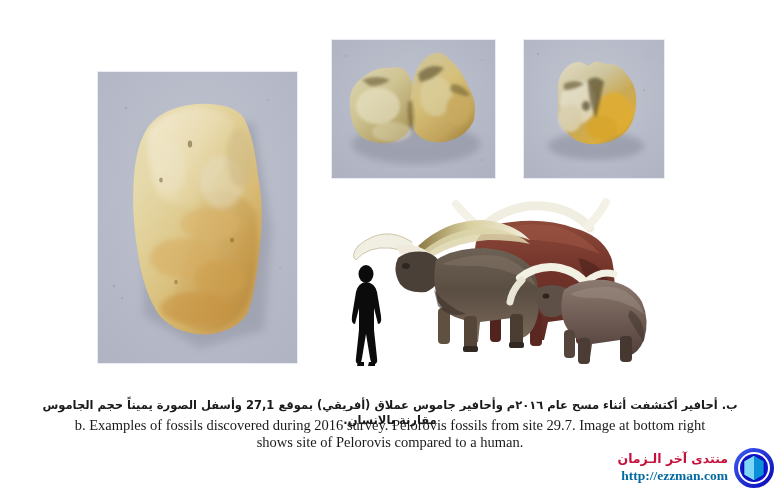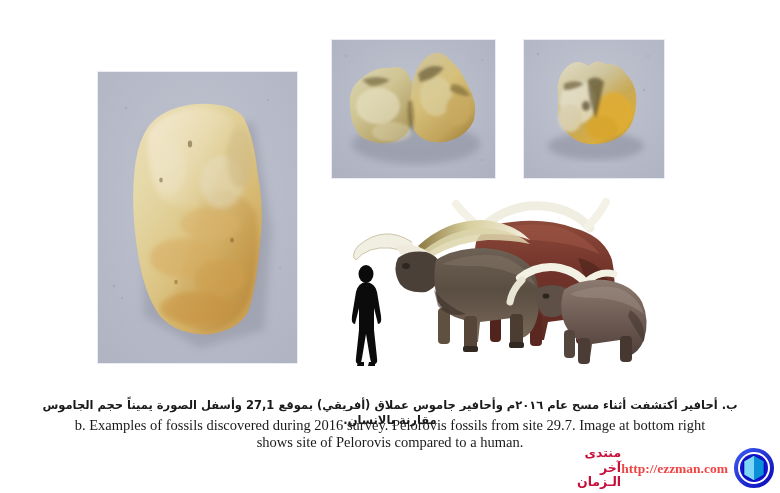--- a/index.html
+++ b/index.html
@@ -96,36 +96,36 @@
     right: 6px;
     top: 446px;
     width: 172px;
     height: 44px;
     display: flex;
     align-items: center;
     justify-content: flex-end;
   }
   #watermark-text {
     display: flex;
-    flex-direction: row;
-    align-items: center;
+    flex-direction: column;
+    align-items: flex-end;
     justify-content: center;
     margin-right: 6px;
     line-height: 1.15;
   }
   #watermark-forum {
     color: #c6103c;
     font-family: "DejaVu Sans", sans-serif;
     font-size: 12.5px;
     font-weight: bold;
     direction: rtl;
     letter-spacing: 0.4px;
   }
   #watermark-url {
-    color: #ef4444;
+    color: #0369a1;
     font-family: "Liberation Serif", serif;
     font-size: 13.5px;
     font-weight: bold;
     margin-top: 2px;
   }
   #watermark-logo { width: 40px; height: 40px; flex: 0 0 40px; }
 </style>
 </head>
 <body>
 

